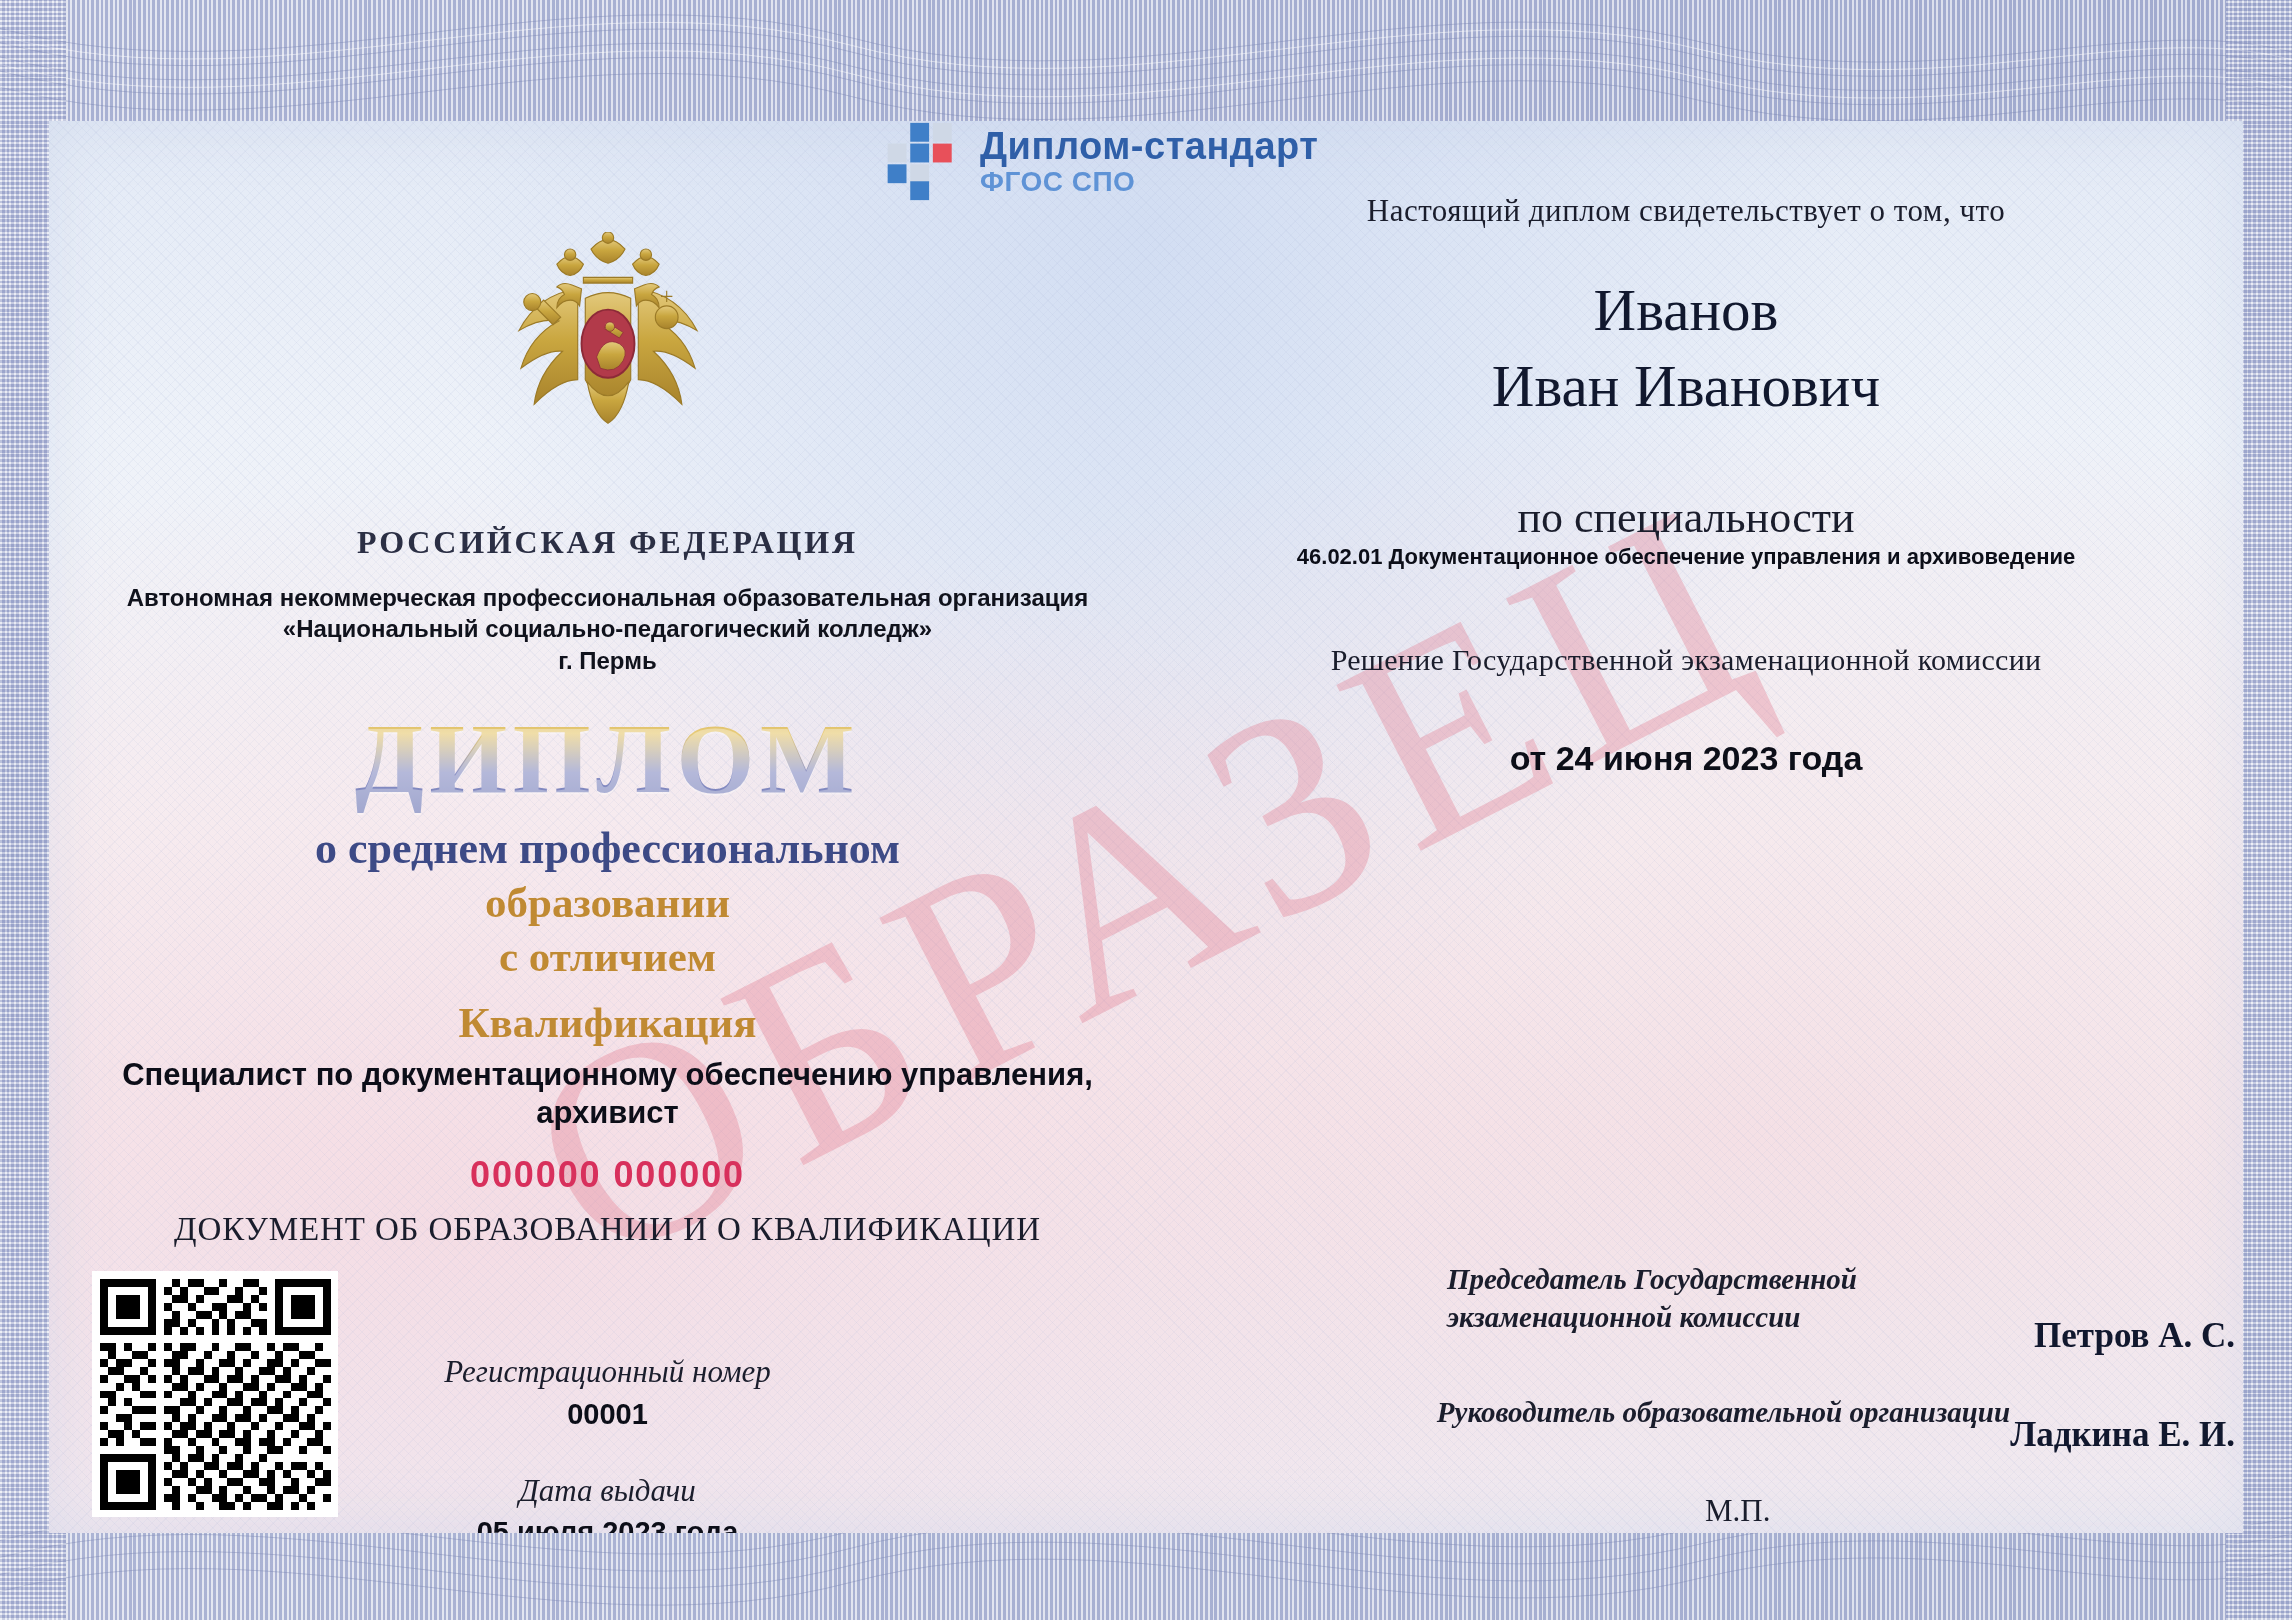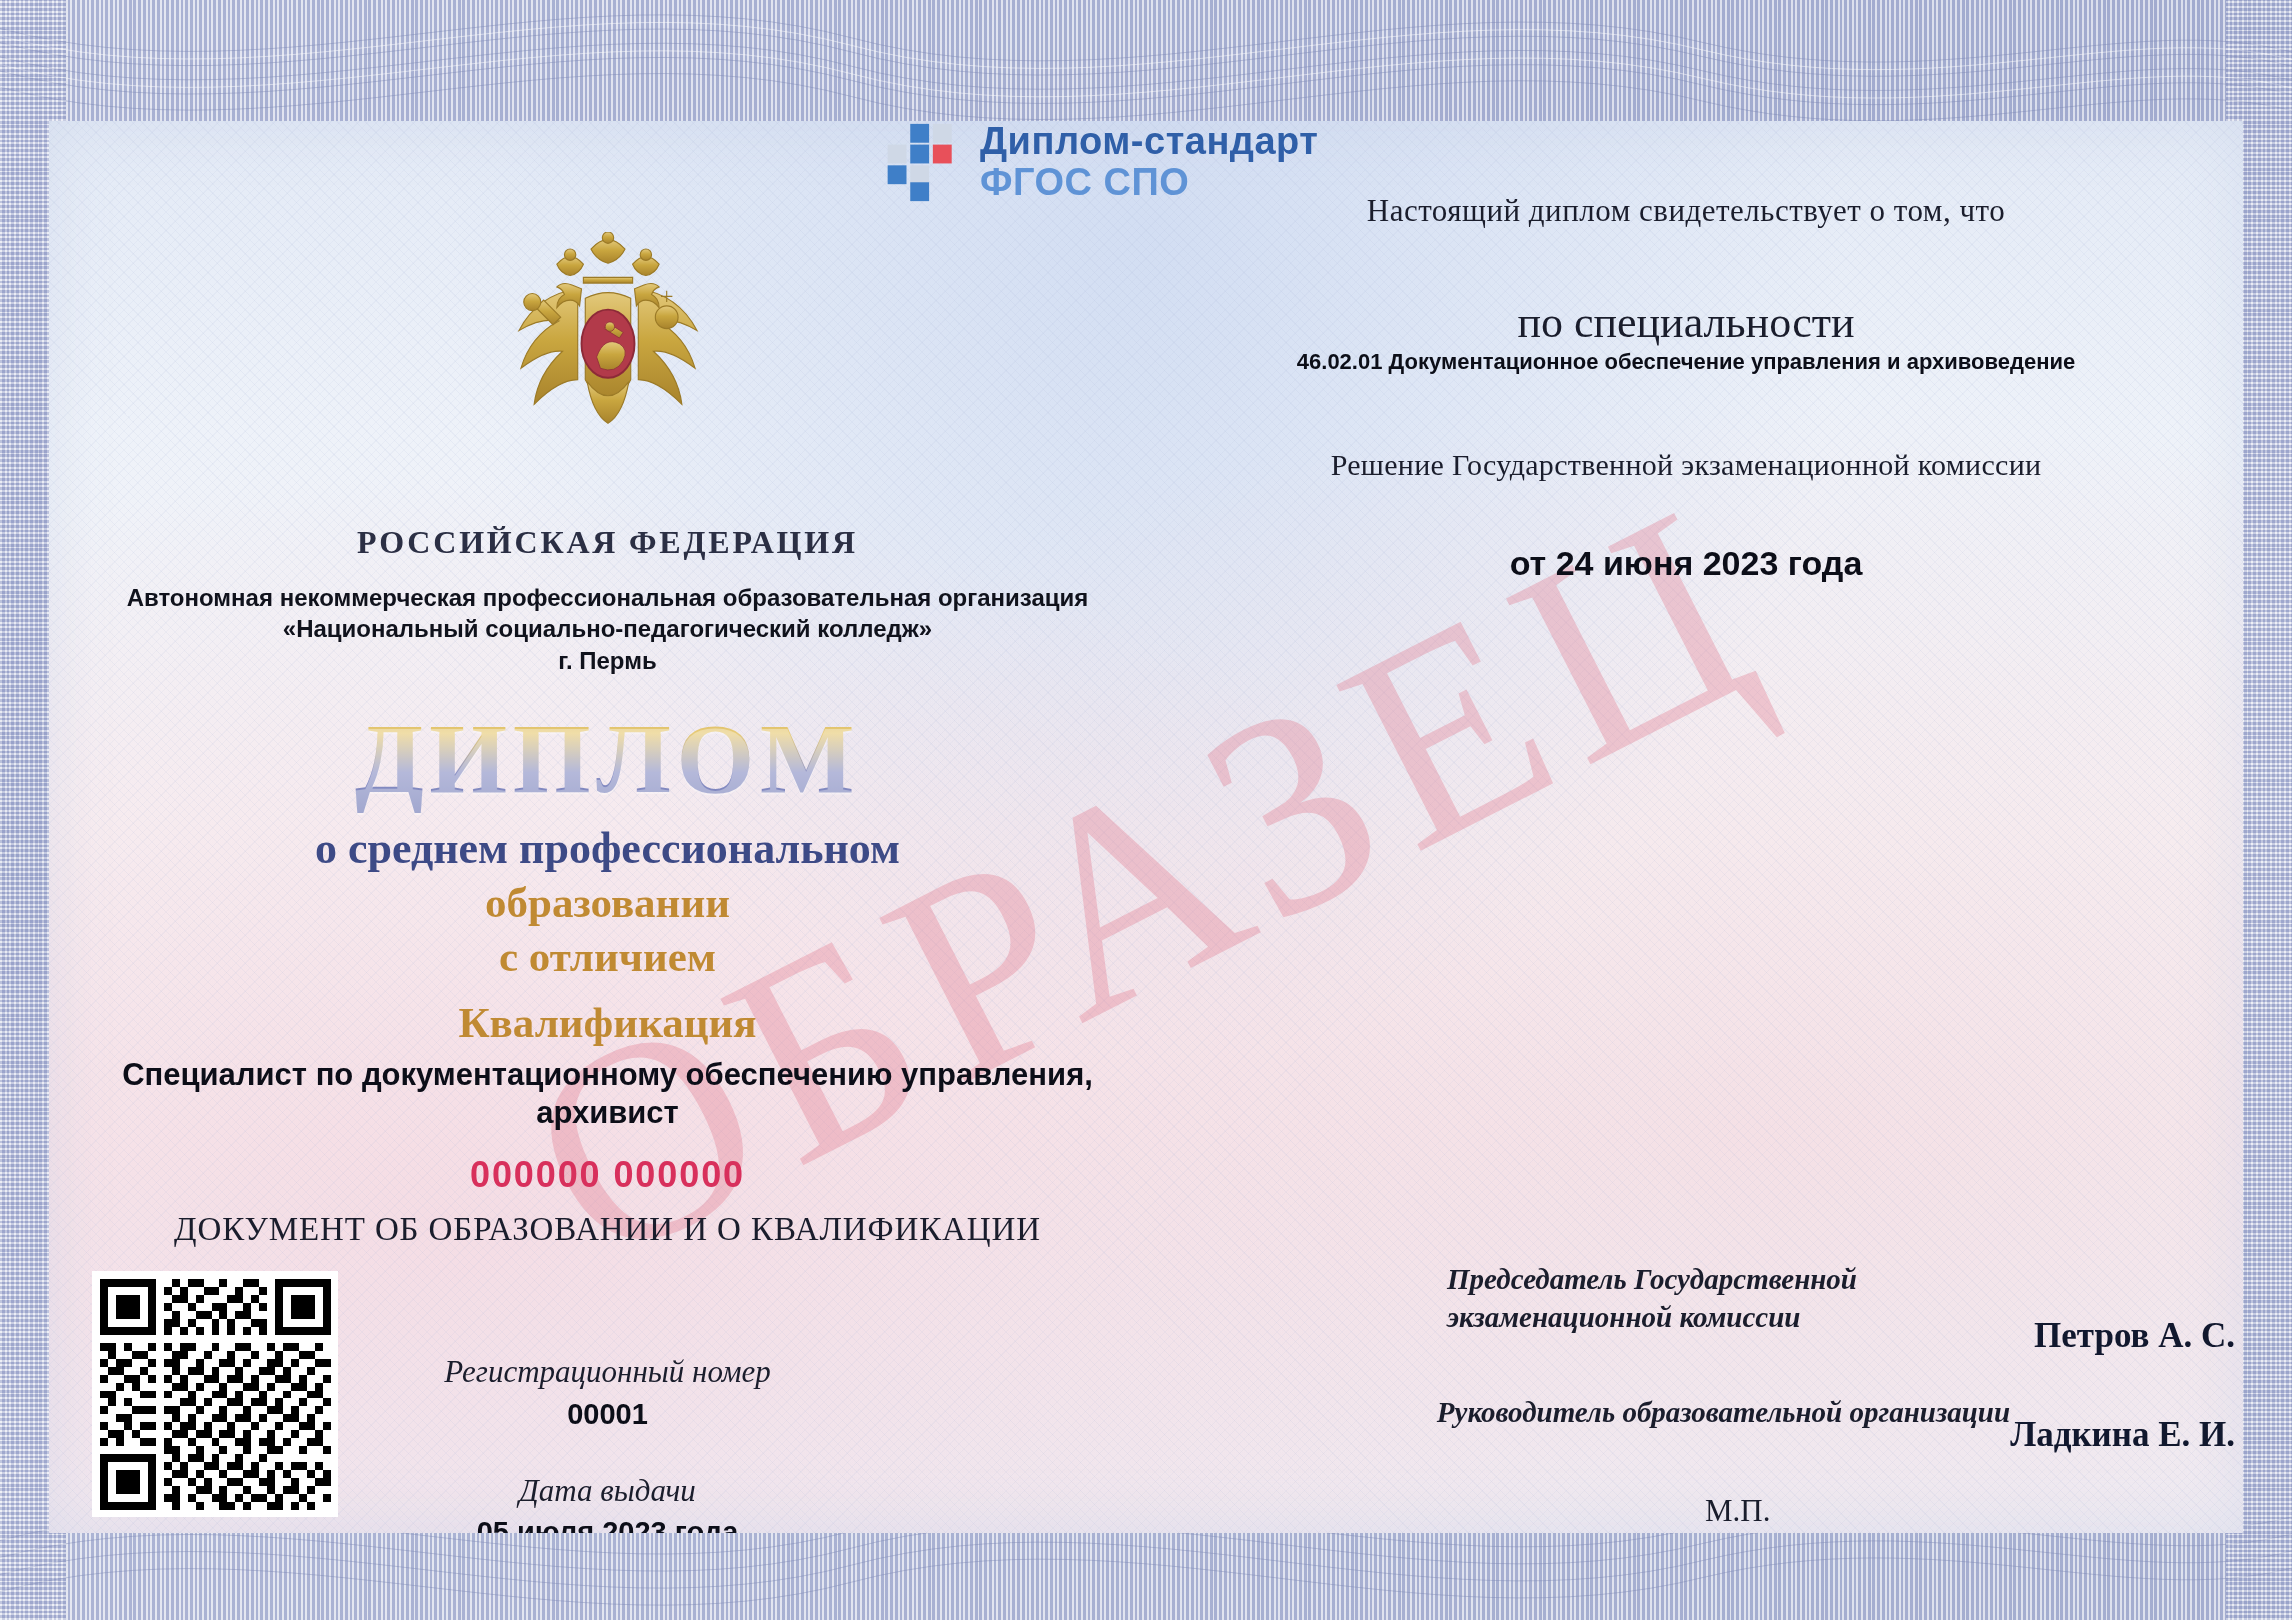--- a/index.html
+++ b/index.html
@@ -152,21 +152,21 @@
     font-family: "Liberation Sans", sans-serif;
     line-height: 1.08;
   }
   .brand-title {
     font-size: 38px;
     font-weight: bold;
     color: #2f5fa8;
     letter-spacing: 0.5px;
   }
   .brand-sub {
-    font-size: 38px;
+    font-size: 28px;
     font-weight: bold;
     color: #5f93d6;
     letter-spacing: 0.5px;
   }
 
   
   .emblem {
     margin: 83px auto 0;
     width: 284px;
     height: 284px;
@@ -759,20 +759,24 @@
             <rect x="21" y="28" width="2" height="1"></rect>
               <rect x="24" y="28" width="1" height="1"></rect>
             <rect x="26" y="28" width="1" height="1"></rect>
           </g>
         </svg>
       </div>
 
       <div class="col-right">
         <div class="r-intro">Настоящий диплом свидетельствует о том, что</div>
 
+        <div class="r-name">
+          <div>Иванов</div>
+          <div>Иван Иванович</div>
+        </div>
 
 
         <div class="r-spec-label">по специальности</div>
         <div class="r-spec-value">46.02.01 Документационное обеспечение управления и архивоведение</div>
 
         <div class="r-commission">Решение Государственной экзаменационной комиссии</div>
         <div class="r-decision-date">от 24 июня 2023 года</div>
       </div>
 
       <div class="sig-block">

